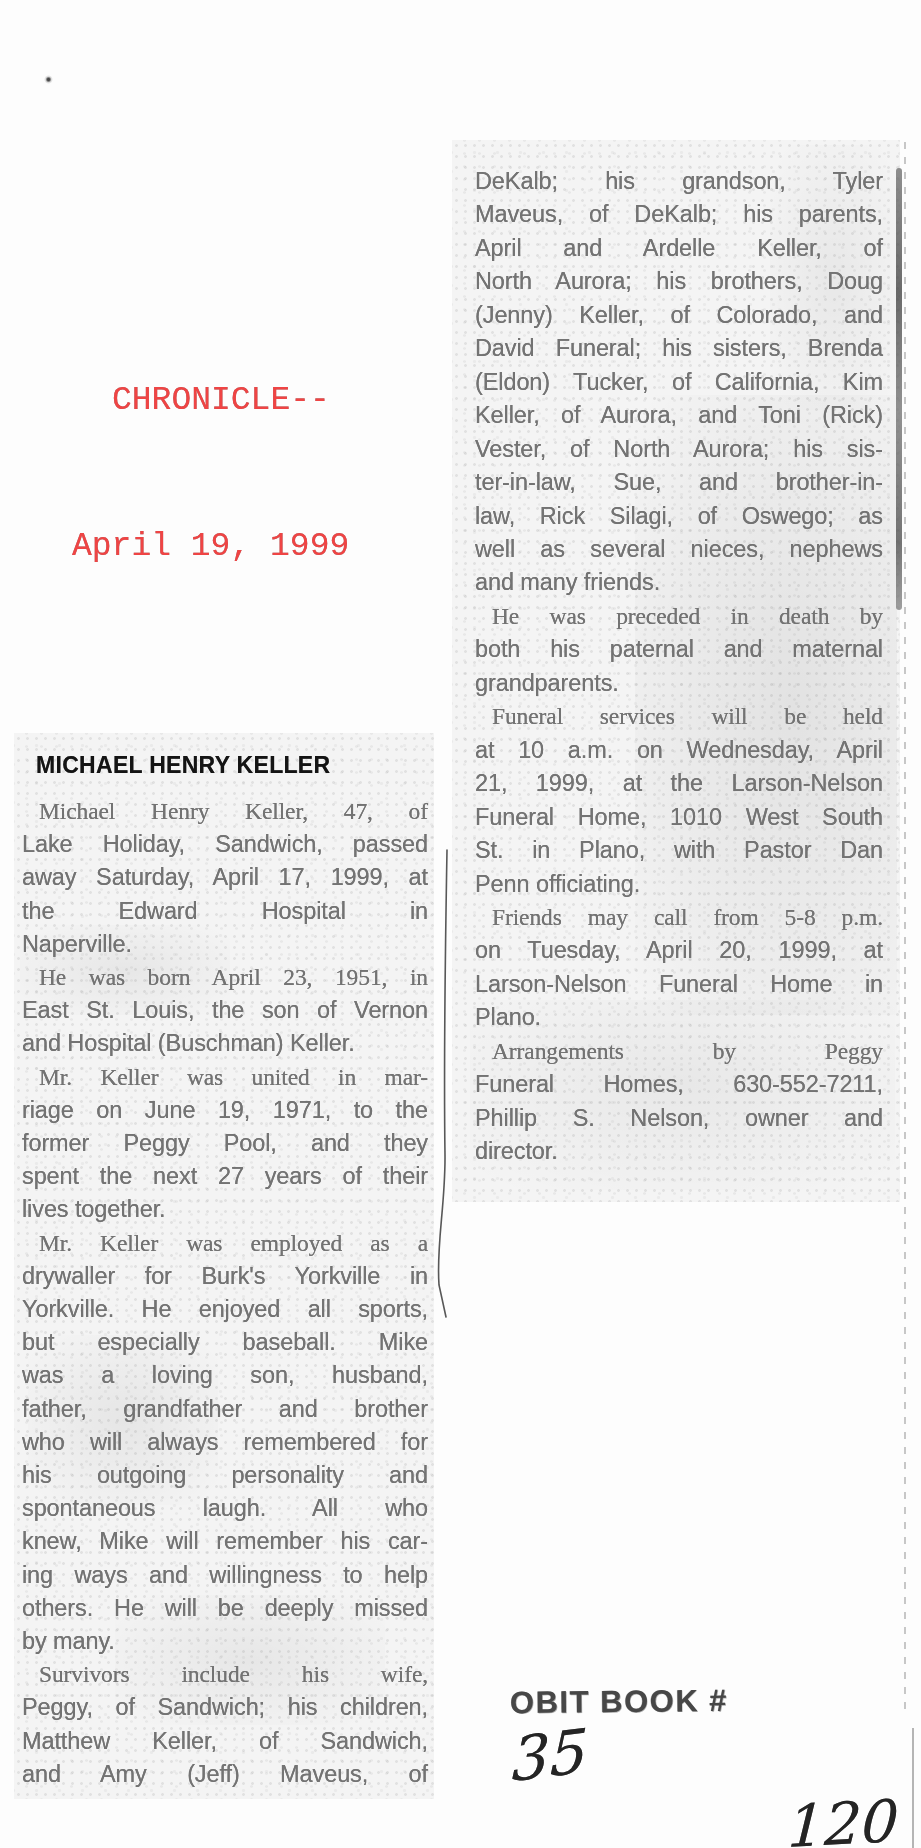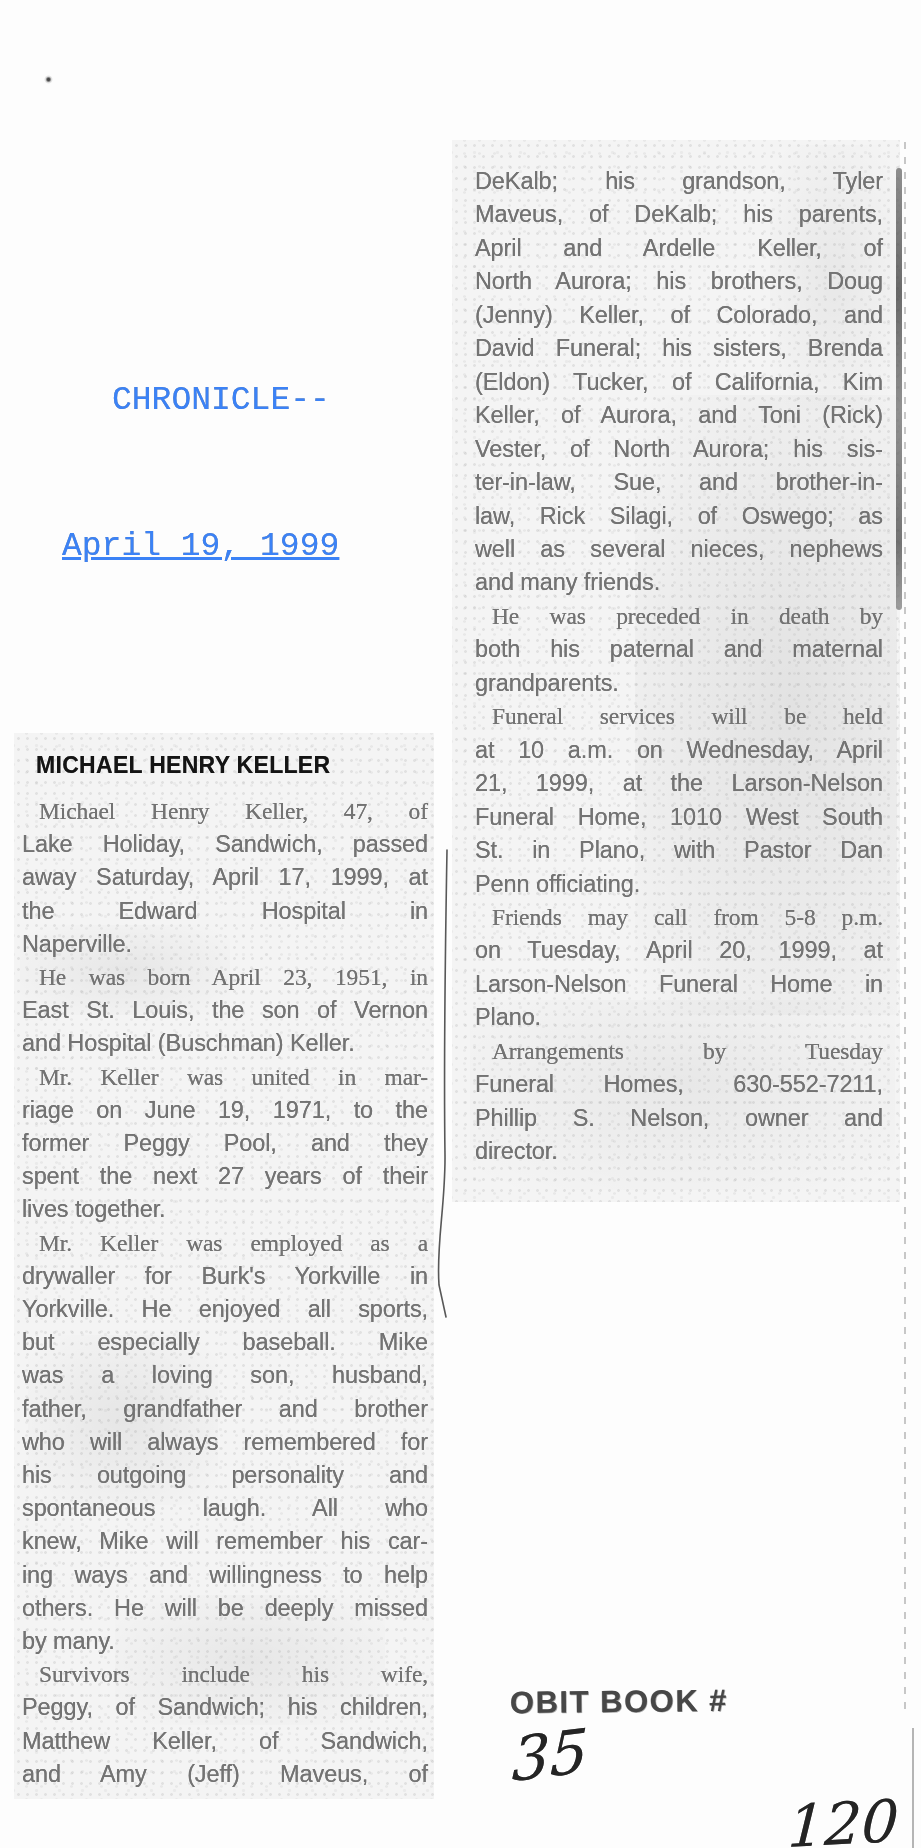--- a/index.html
+++ b/index.html
@@ -9,24 +9,24 @@
     font-family:"Liberation Sans", sans-serif;
   }
   
   .speck {
     position:absolute; left:44px; top:75px; width:9px; height:9px; border-radius:50%;
     background: radial-gradient(circle, rgba(40,40,40,0.85) 1.2px, rgba(120,120,120,0.25) 3px, transparent 4.5px);
   }
   
   .typewriter {
     position:absolute; font-family:"Liberation Mono","DejaVu Sans Mono",monospace;
-    font-size:33px; color:#3b82f6; white-space:nowrap; text-shadow:0 0 0.5px rgba(30,30,30,0.5);
+    font-size:33px; color:#ef4444; white-space:nowrap; text-shadow:0 0 0.5px rgba(30,30,30,0.5);
   }
   .chronicle { left:112px; top:382px; }
-  .dateline  { left:62px;  top:528px;text-decoration:underline; }
+  .dateline  { left:72px;  top:528px; }
 
   
   .panel { position:absolute; }
   .newsprint {
     background-color: rgba(120,120,120,0.065);
     background-image:
       radial-gradient(rgba(60,60,60,0.10) 1px, transparent 1.6px),
       radial-gradient(rgba(80,80,80,0.08) 1px, transparent 1.8px),
       radial-gradient(rgba(40,40,40,0.05) 1.2px, transparent 2.1px);
     background-size: 9px 11px, 15px 13px, 23px 19px;
@@ -169,21 +169,21 @@
       <div class="tl ind">Funeral services will be held</div>
       <div class="tl">at 10 a.m. on Wednesday, April</div>
       <div class="tl">21, 1999, at the Larson-Nelson</div>
       <div class="tl">Funeral Home, 1010 West South</div>
       <div class="tl">St. in Plano, with Pastor Dan</div>
       <div class="tl end">Penn officiating.</div>
       <div class="tl ind">Friends may call from 5-8 p.m.</div>
       <div class="tl">on Tuesday, April 20, 1999, at</div>
       <div class="tl">Larson-Nelson Funeral Home in</div>
       <div class="tl end">Plano.</div>
-      <div class="tl ind">Arrangements by Tuesday</div>
+      <div class="tl ind">Arrangements by Peggy</div>
       <div class="tl">Funeral Homes, 630-552-7211,</div>
       <div class="tl">Phillip S. Nelson, owner and</div>
       <div class="tl end">director.</div>
     </div>
 
   <svg class="fold-line" width="30" height="480" viewBox="0 0 30 480">
     <path d="M 17 5 C 15 120 14 240 15 310 C 15.5 360 6 400 9 440 L 16 472" fill="none" stroke="#2e2e2e" stroke-width="1.6" opacity="0.8" stroke-linecap="round"></path>
   </svg>
 
   <div class="torn-edge"></div>

